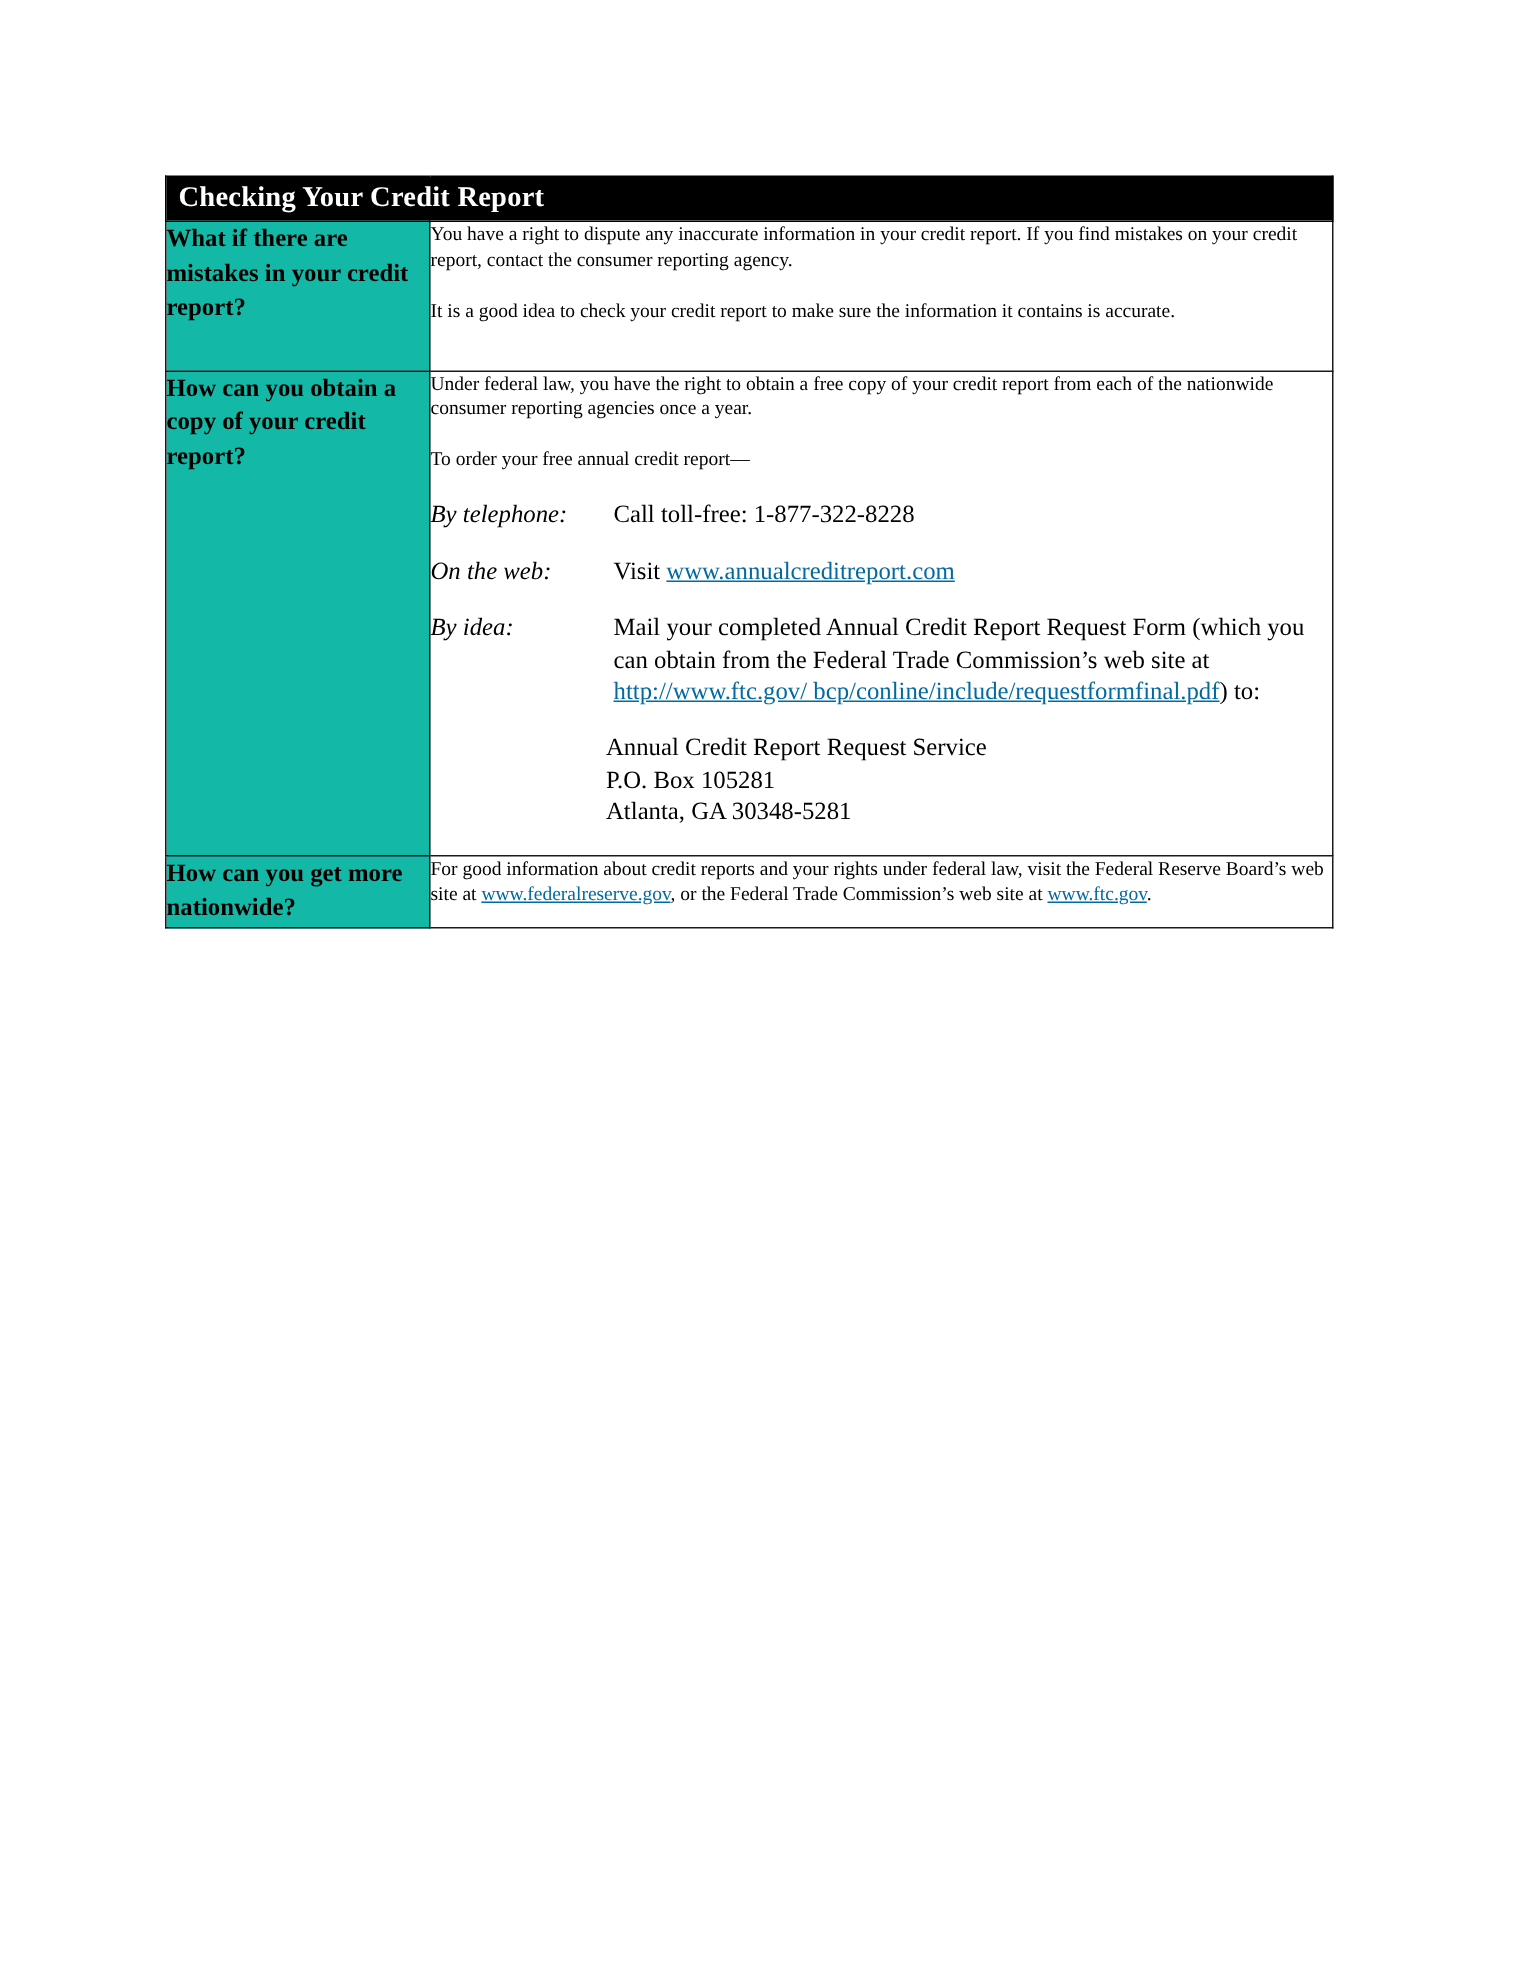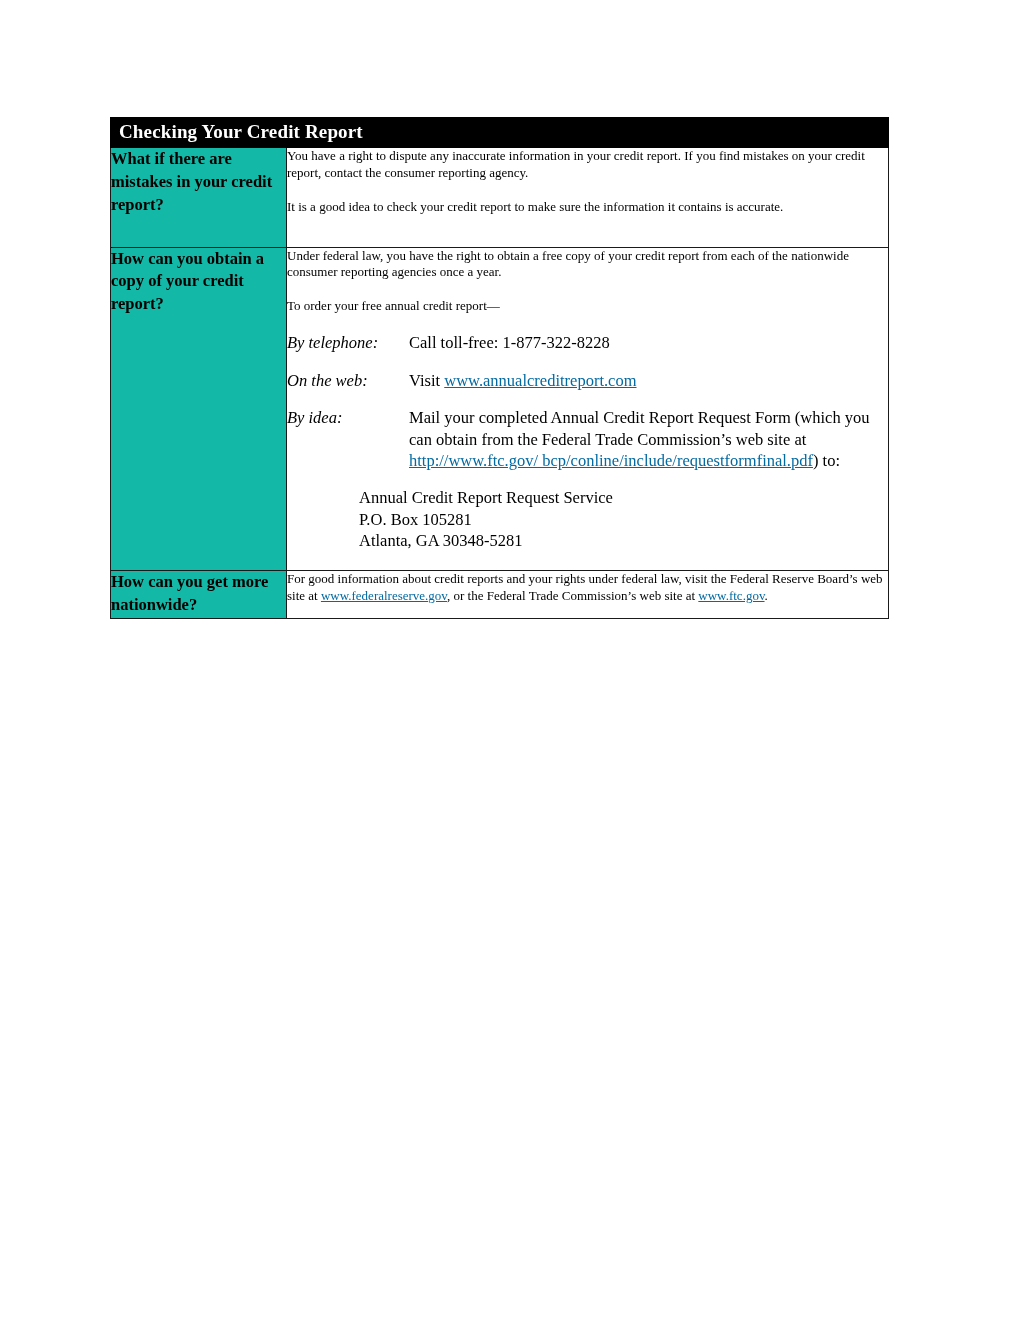--- a/index.html
+++ b/index.html
@@ -94,21 +94,21 @@
     font-style: italic;
   }
   .method-def {
     flex: 1 1 auto;
   }
 
   .address {
     font-size: 16.5px;
     line-height: 1.30;
     margin: 0 0 4px 0;
-    padding-left: 72px;
+    padding-left: 117px;
     white-space: pre-line;
   }
 
   a.ulink, .ulink {
     color: #0369a1;
     text-decoration: underline;
     text-underline-offset: 1px;
   }
 
   .spacer-bottom { height: 14px; }

